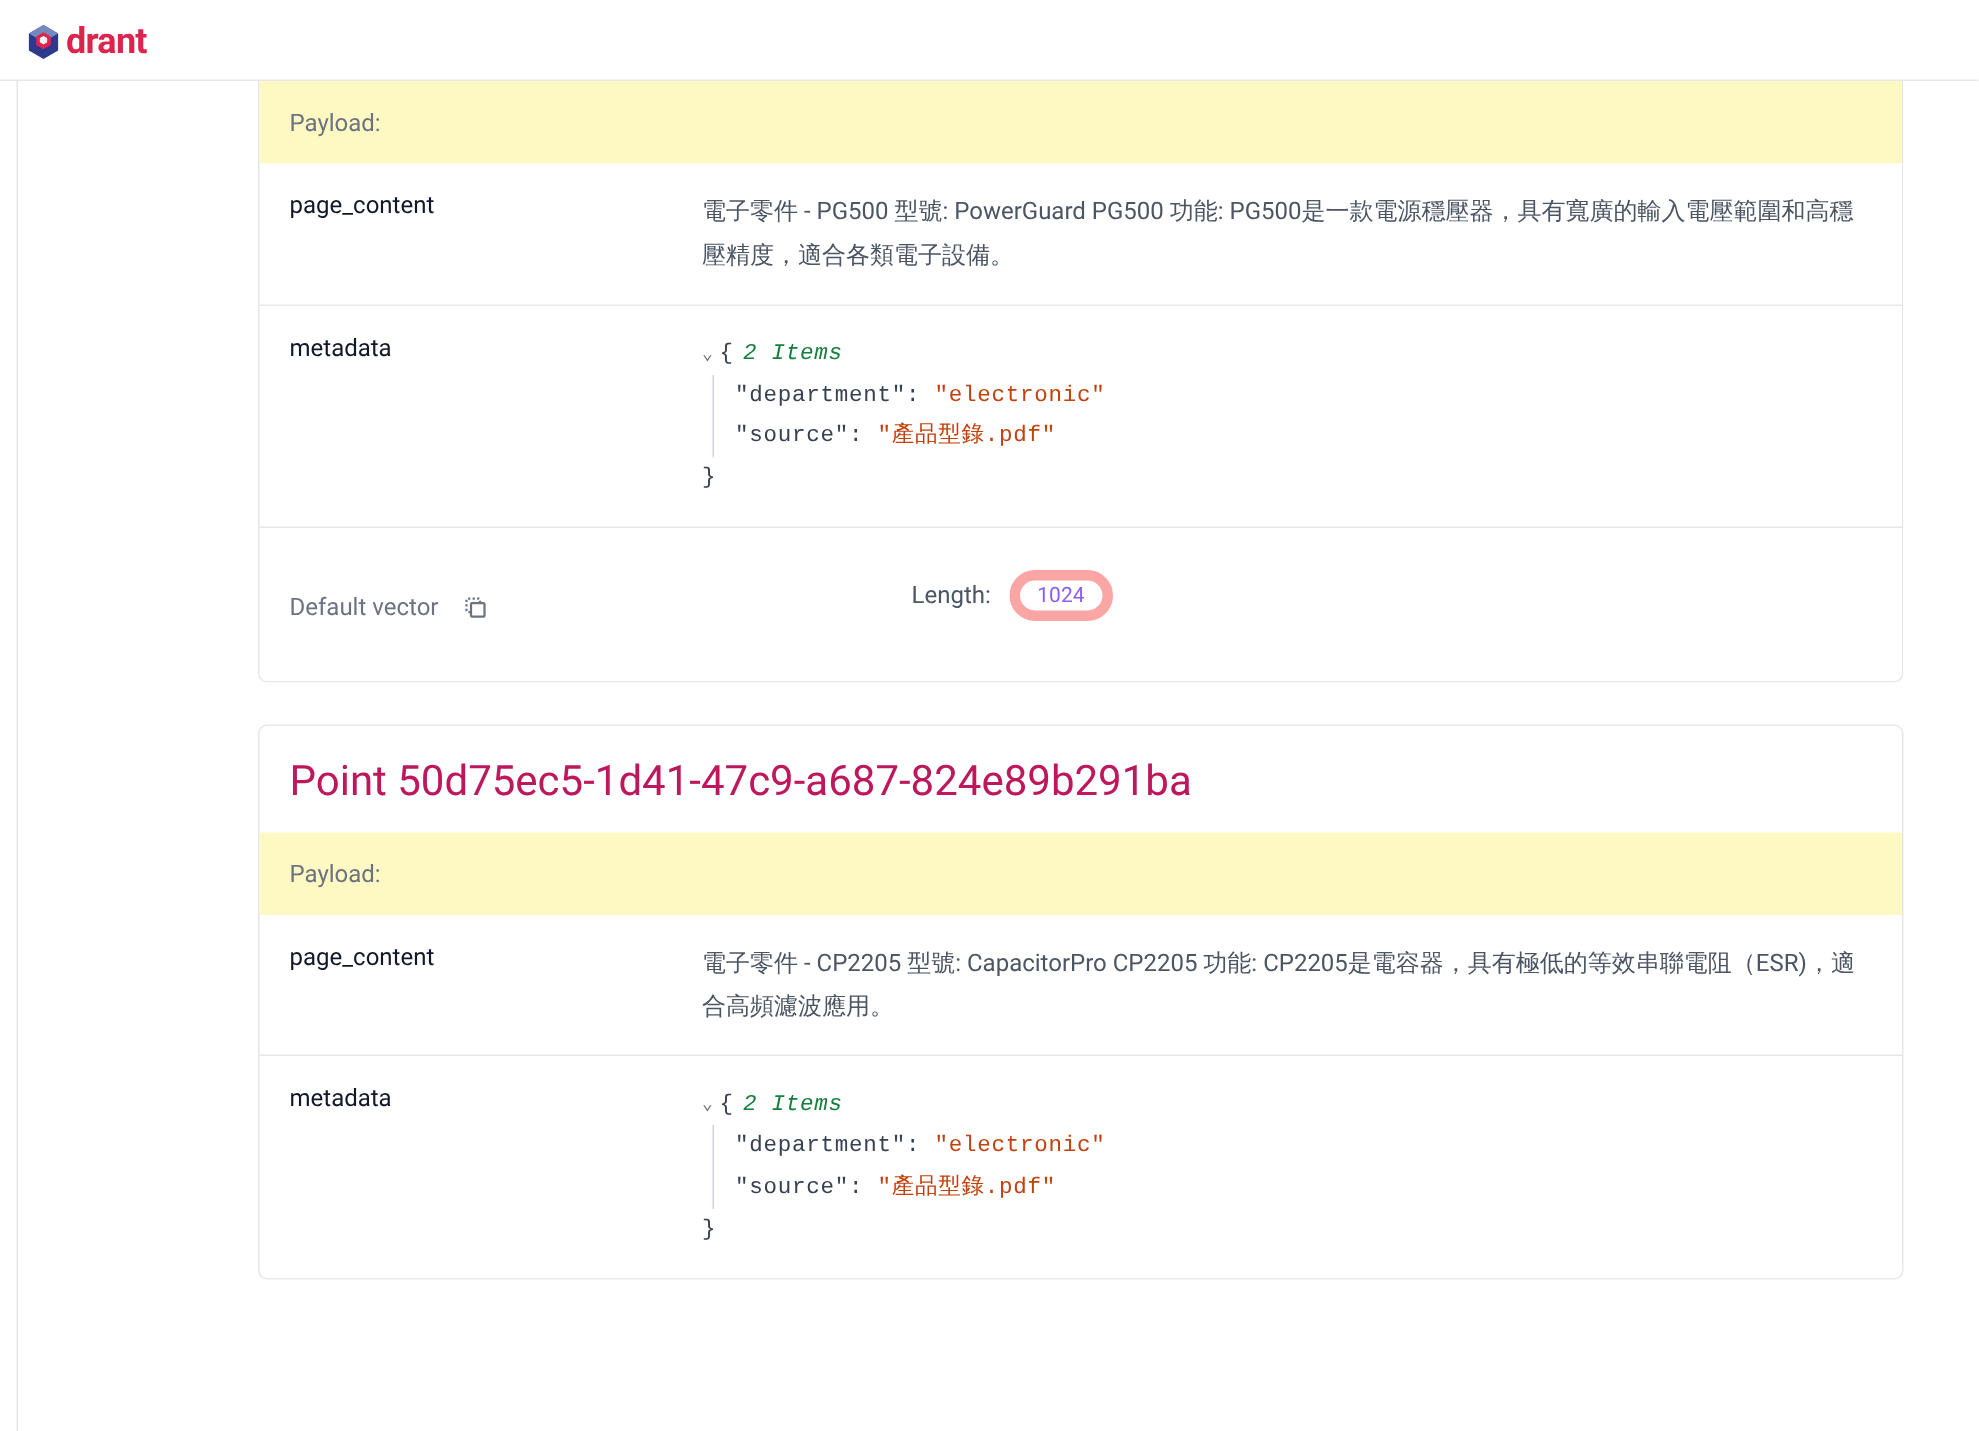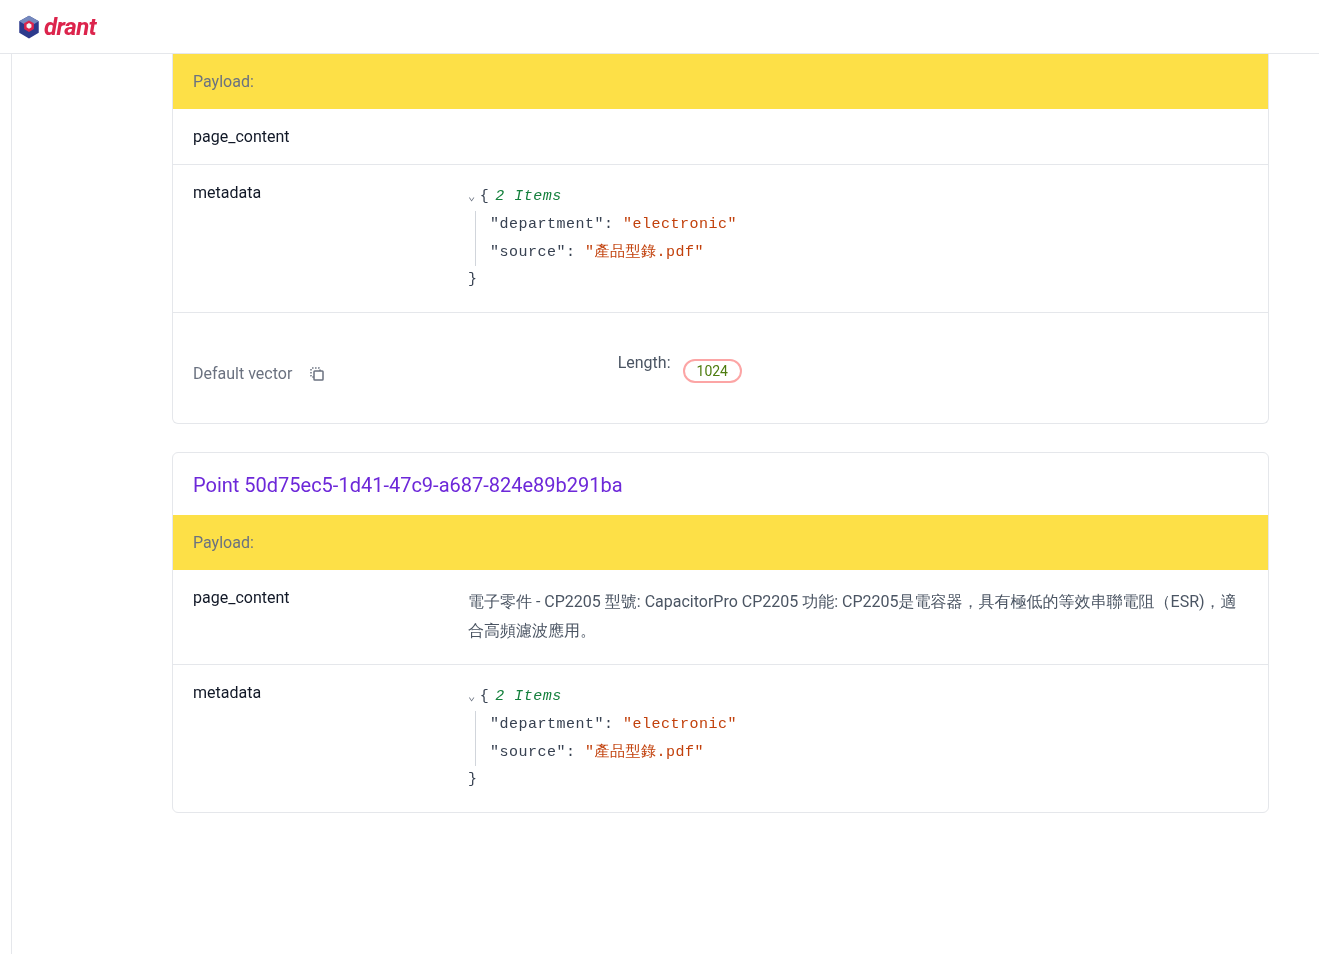--- a/index.html
+++ b/index.html
@@ -14,23 +14,22 @@
 }
 .header {
   display: flex;
   align-items: center;
   padding: 10px 16px;
   border-bottom: 1px solid #e5e7eb;
   height: 54px;
 }
 .logo {
   display: flex;
-  align-items: center;
+  align-items: flex-end;
   gap: 2px;
-  font-style: italic;
 }
 .logo-icon {
   width: 26px;
   height: 26px;
 }
 .logo-text {
   font-size: 24px;
   font-weight: 700;
   color: #dc244c;
   letter-spacing: -0.5px;
@@ -54,30 +53,30 @@
   border-radius: 6px;
   margin-bottom: 28px;
   overflow: hidden;
 }
 .card.first {
   border-top: none;
   border-top-left-radius: 0;
   border-top-right-radius: 0;
 }
 .section-header {
-  background: #fde047;
+  background: #fef9c3;
   padding: 18px 20px;
   color: #6b7280;
   font-size: 16px;
 }
 .point-title {
   padding: 20px 20px 18px 20px;
-  font-size: 20px;
+  font-size: 28px;
   font-weight: 400;
-  color: #6d28d9;
+  color: #be185d;
 }
 .payload-row {
   display: flex;
   padding: 18px 20px;
   border-bottom: 1px solid #e5e7eb;
   gap: 20px;
 }
 .payload-row:last-child {
   border-bottom: none;
 }
@@ -154,26 +153,25 @@
   display: flex;
   align-items: center;
   gap: 12px;
 }
 .vector-length-label {
   color: #4b5563;
   font-size: 16px;
   margin-left: 48px;
 }
 .pill {
-  border: 2px solid #fca5a5;
+  border: 7px solid #fca5a5;
   border-radius: 999px;
   padding: 2px 12px;
   font-size: 14px;
-  color: #4d7c0f;
-  margin-top: 18px;
+  color: #8b5cf6;
 }
 .vectors-spacer {
   width: 490px;
 }
 </style>
 </head>
 <body>
 
 <div class="header">
   <div class="logo">
@@ -195,20 +193,21 @@
   <div class="content">
 
     <div class="card first">
 
       <div class="section-header">
         <span>Payload:</span>
       </div>
 
       <div class="payload-row">
         <div class="payload-key">page_content</div>
+        <div class="payload-value">電子零件 - PG500 型號: PowerGuard PG500 功能: PG500是一款電源穩壓器，具有寬廣的輸入電壓範圍和高穩壓精度，適合各類電子設備。</div>
       </div>
 
       <div class="payload-row">
         <div class="payload-key">metadata</div>
         <div class="payload-value json-block">
           <div class="json-toggle">
             <span class="json-caret">⌄</span>
             <span class="json-brace">{</span>
             <span class="json-meta"><span>2</span> <span>Items</span></span>
           </div>

